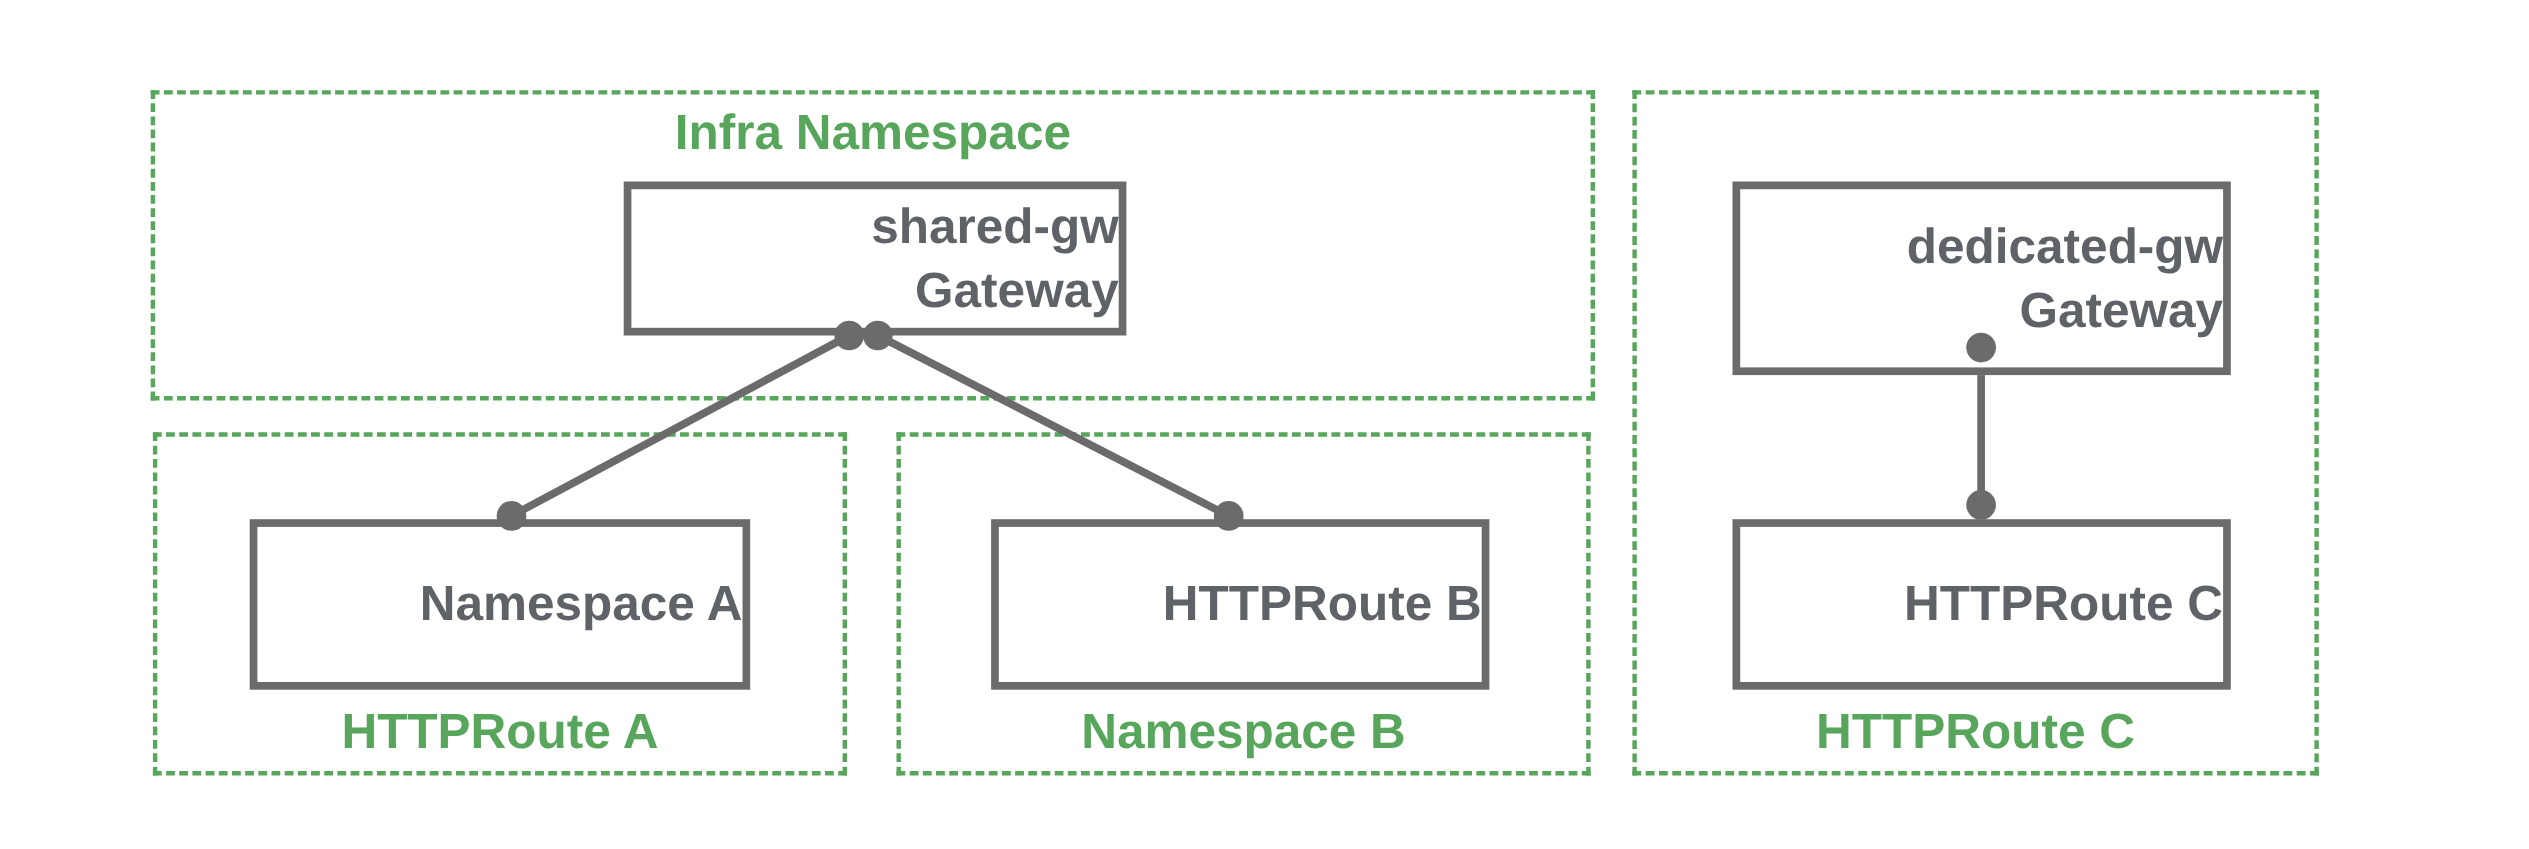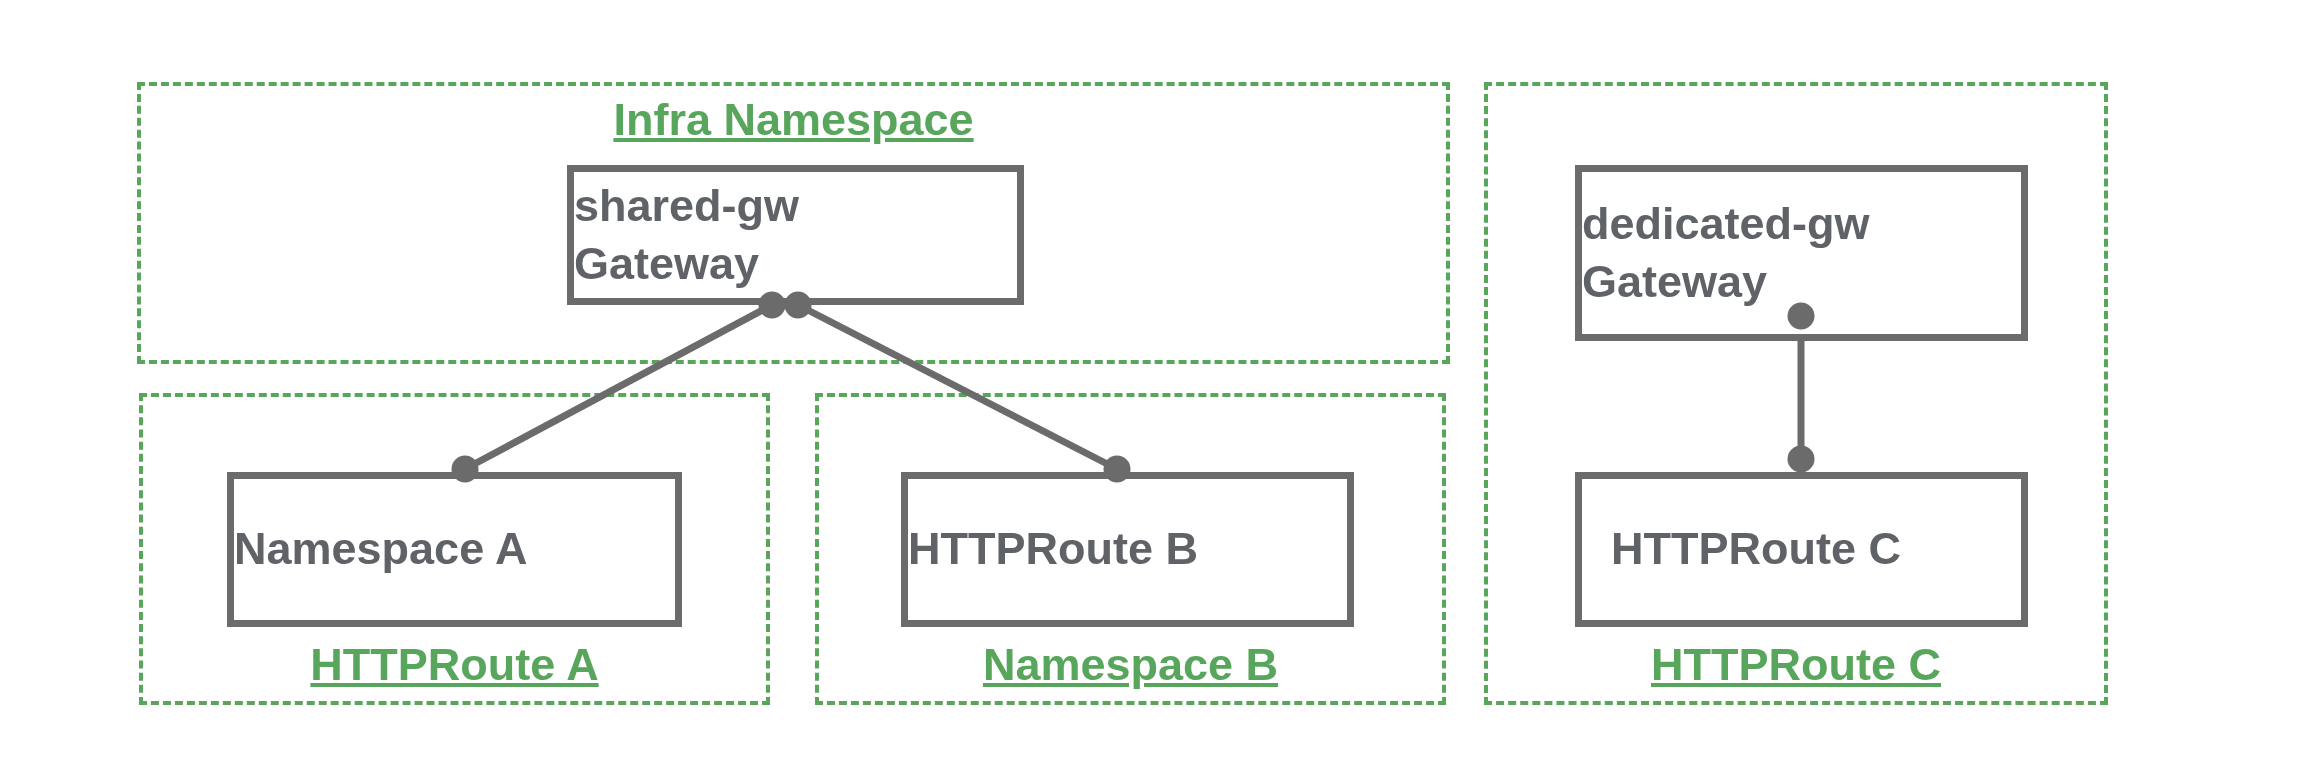--- a/index.html
+++ b/index.html
@@ -25,21 +25,20 @@
   .ns-label {
     position: absolute;
     left: 0;
     right: 0;
     text-align: center;
     color: #58A55C;
     font-weight: 700;
     font-size: 45px;
     white-space: nowrap;
     z-index: 5;
-    text-decoration: underline;
   }
   #ns-infra  { left: 137px;  top: 82px;  width: 1313px; height: 282px; }
   #ns-a      { left: 139px;  top: 393px; width: 631px;  height: 312px; }
   #ns-b      { left: 815px;  top: 393px; width: 631px;  height: 312px; }
   #ns-c      { left: 1484px; top: 82px;  width: 624px;  height: 623px; }
   .ns-label-top    { top: 8px; }
   .ns-label-bottom { bottom: 10px; }
 
   
   svg.connectors {
@@ -55,21 +54,21 @@
   }
 
   
   .node {
     position: absolute;
     box-sizing: border-box;
     background: #ffffff;
     border: 7px solid #6B6B6B;
     display: flex;
     flex-direction: column;
-    align-items: flex-start;
+    align-items: flex-end;
     justify-content: center;
     color: #5F6368;
     font-weight: 700;
     font-size: 45px;
     line-height: 1.3;
     text-align: center;
     white-space: nowrap;
     z-index: 3;
   }
   #node-shared-gw    { left: 567px;  top: 165px; width: 457px; height: 140px; }

